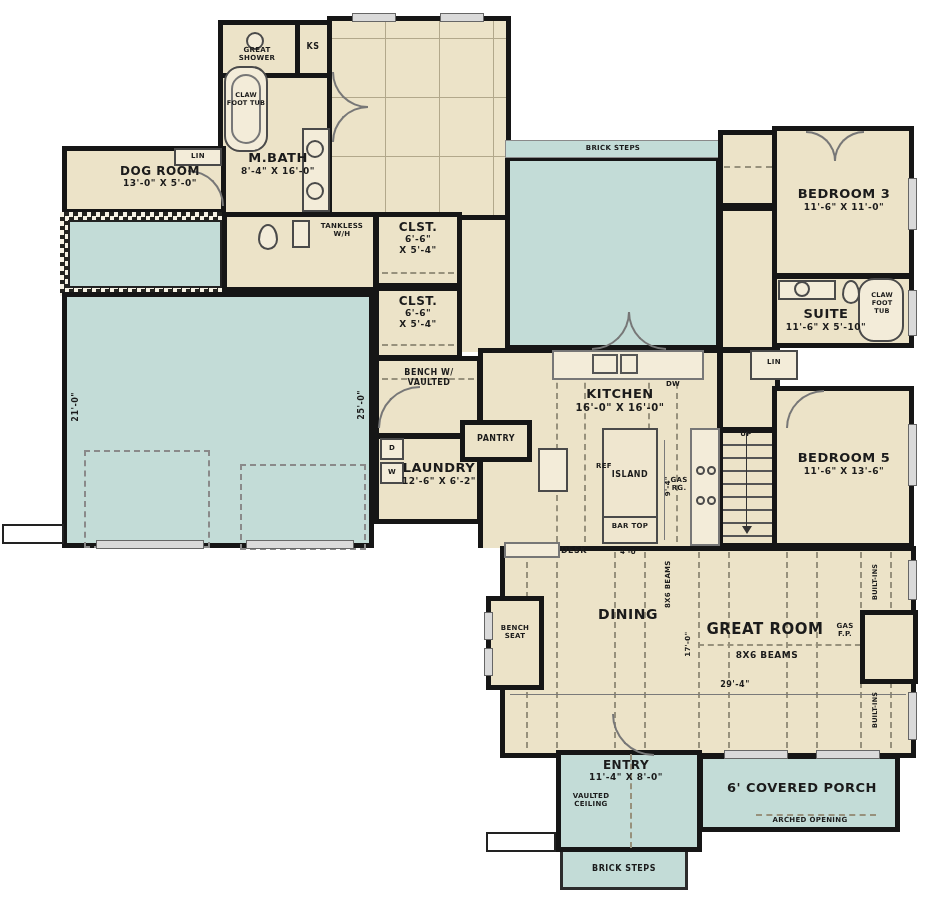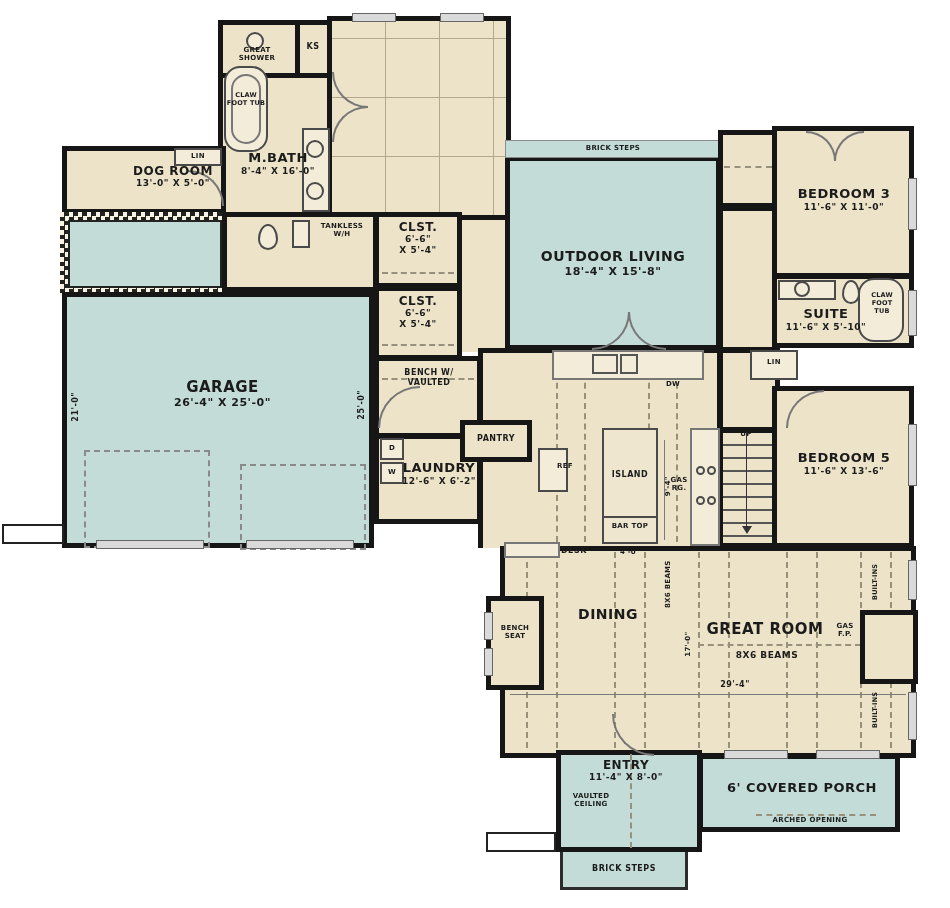--- a/index.html
+++ b/index.html
@@ -152,79 +152,75 @@
   <div class="arc" style="left:786px;top:390px;width:36px;height:36px;border-left:2px solid #777;border-top:2px solid #777;border-top-left-radius:100%"></div>
   <div class="arc" style="left:188px;top:170px;width:34px;height:34px;border-right:2px solid #777;border-top:2px solid #777;border-top-right-radius:100%"></div>
 
   <div class="lbl" style="left:222px;top:150px;width:112px">
     <span class="t13">M.BATH</span>
     <span class="t9">8'-4" X 16'-0"</span>
   </div>
   <div class="lbl t7" style="left:226px;top:46px;width:62px">GREAT SHOWER</div>
   <div class="lbl t8" style="left:298px;top:42px;width:30px">KS</div>
   <div class="lbl t6" style="left:226px;top:92px;width:40px;z-index:31">CLAW FOOT TUB</div>
-  <div class="lbl" style="left:108px;top:164px;width:130px">
+  <div class="lbl" style="left:95px;top:164px;width:130px">
     <span class="t12">DOG ROOM</span>
     <span class="t9">13'-0" X 5'-0"</span>
   </div>
   <div class="lbl t7" style="left:176px;top:152px;width:44px;z-index:31">LIN</div>
   <div class="lbl t7" style="left:312px;top:222px;width:60px">TANKLESS W/H</div>
   <div class="lbl" style="left:378px;top:220px;width:80px">
     <span class="t12">CLST.</span>
     <span class="t9">6'-6"</span>
     <span class="t9">X 5'-4"</span>
   </div>
   <div class="lbl" style="left:378px;top:294px;width:80px">
     <span class="t12">CLST.</span>
     <span class="t9">6'-6"</span>
     <span class="t9">X 5'-4"</span>
   </div>
-  <div class="lbl" style="left:520px;top:248px;width:186px">
-    <span class="t14">OUTDOOR LIVING</span>
-    <span class="t11">18'-4" X 15'-8"</span>
-  </div>
   <div class="lbl t7" style="left:560px;top:144px;width:106px">BRICK STEPS</div>
   <div class="lbl" style="left:780px;top:186px;width:128px">
     <span class="t13">BEDROOM 3</span>
     <span class="t9">11'-6" X 11'-0"</span>
   </div>
   <div class="lbl" style="left:776px;top:306px;width:100px">
     <span class="t13">SUITE</span>
     <span class="t9">11'-6" X 5'-10"</span>
   </div>
   <div class="lbl t6" style="left:864px;top:292px;width:36px;z-index:31">CLAW FOOT TUB</div>
   <div class="lbl t7" style="left:752px;top:358px;width:44px;z-index:31">LIN</div>
-  <div class="lbl" style="left:140px;top:378px;width:165px">
-    <span class="t15">GARAGE</span>
-    <span class="t11">26'-4" X 25'-0"</span>
-  </div>
   <div class="lbl t8 rot" style="left:46px;top:402px;width:60px">21'-0"</div>
   <div class="lbl t8 rot" style="left:332px;top:400px;width:60px">25'-0"</div>
   <div class="lbl t8" style="left:382px;top:368px;width:94px">BENCH W/ VAULTED</div>
   <div class="lbl t8" style="left:466px;top:434px;width:60px;z-index:31">PANTRY</div>
   <div class="lbl" style="left:384px;top:460px;width:110px">
     <span class="t13">LAUNDRY</span>
     <span class="t9">12'-6" X 6'-2"</span>
   </div>
   <div class="lbl t7" style="left:380px;top:444px;width:24px;z-index:31">D</div>
   <div class="lbl t7" style="left:380px;top:468px;width:24px;z-index:31">W</div>
+  <div class="lbl" style="left:550px;top:386px;width:140px">
+    <span class="t13">KITCHEN</span>
+    <span class="t10">16'-0" X 16'-0"</span>
+  </div>
   <div class="lbl t7" style="left:658px;top:380px;width:30px">DW</div>
-  <div class="lbl t7" style="left:550px;top:462px;width:30px">REF</div>
+  <div class="lbl t7" style="left:589px;top:462px;width:30px">REF</div>
   <div class="lbl t8" style="left:606px;top:470px;width:48px;z-index:31">ISLAND</div>
   <div class="lbl t7 rot" style="left:648px;top:482px;width:40px">9'-4"</div>
   <div class="lbl t7" style="left:666px;top:476px;width:26px">GAS RG.</div>
   <div class="lbl t7" style="left:604px;top:522px;width:52px;z-index:31">BAR TOP</div>
   <div class="lbl t7" style="left:604px;top:548px;width:52px">4'-0"</div>
   <div class="lbl t8" style="left:556px;top:546px;width:36px">DESK</div>
   <div class="lbl t7" style="left:734px;top:430px;width:24px;z-index:31">UP</div>
   <div class="lbl" style="left:780px;top:450px;width:128px">
     <span class="t13">BEDROOM 5</span>
     <span class="t9">11'-6" X 13'-6"</span>
   </div>
-  <div class="lbl t14" style="left:568px;top:606px;width:80px">DINING</div>
+  <div class="lbl t14" style="left:588px;top:606px;width:80px">DINING</div>
   <div class="lbl t7" style="left:490px;top:624px;width:50px;z-index:31">BENCH SEAT</div>
   <div class="lbl t15" style="left:680px;top:620px;width:170px">GREAT ROOM</div>
   <div class="lbl t7" style="left:830px;top:622px;width:30px">GAS F.P.</div>
   <div class="lbl t9" style="left:712px;top:650px;width:110px">8X6 BEAMS</div>
   <div class="lbl t7 rot" style="left:640px;top:580px;width:56px">8X6 BEAMS</div>
   <div class="lbl t8" style="left:700px;top:680px;width:70px;background:#ece3c8">29'-4"</div>
   <div class="lbl t7 rot" style="left:668px;top:640px;width:40px">17'-0"</div>
   <div class="lbl t6 rot" style="left:850px;top:578px;width:52px">BUILT-INS</div>
   <div class="lbl t6 rot" style="left:850px;top:706px;width:52px">BUILT-INS</div>
   <div class="lbl" style="left:566px;top:758px;width:120px">

